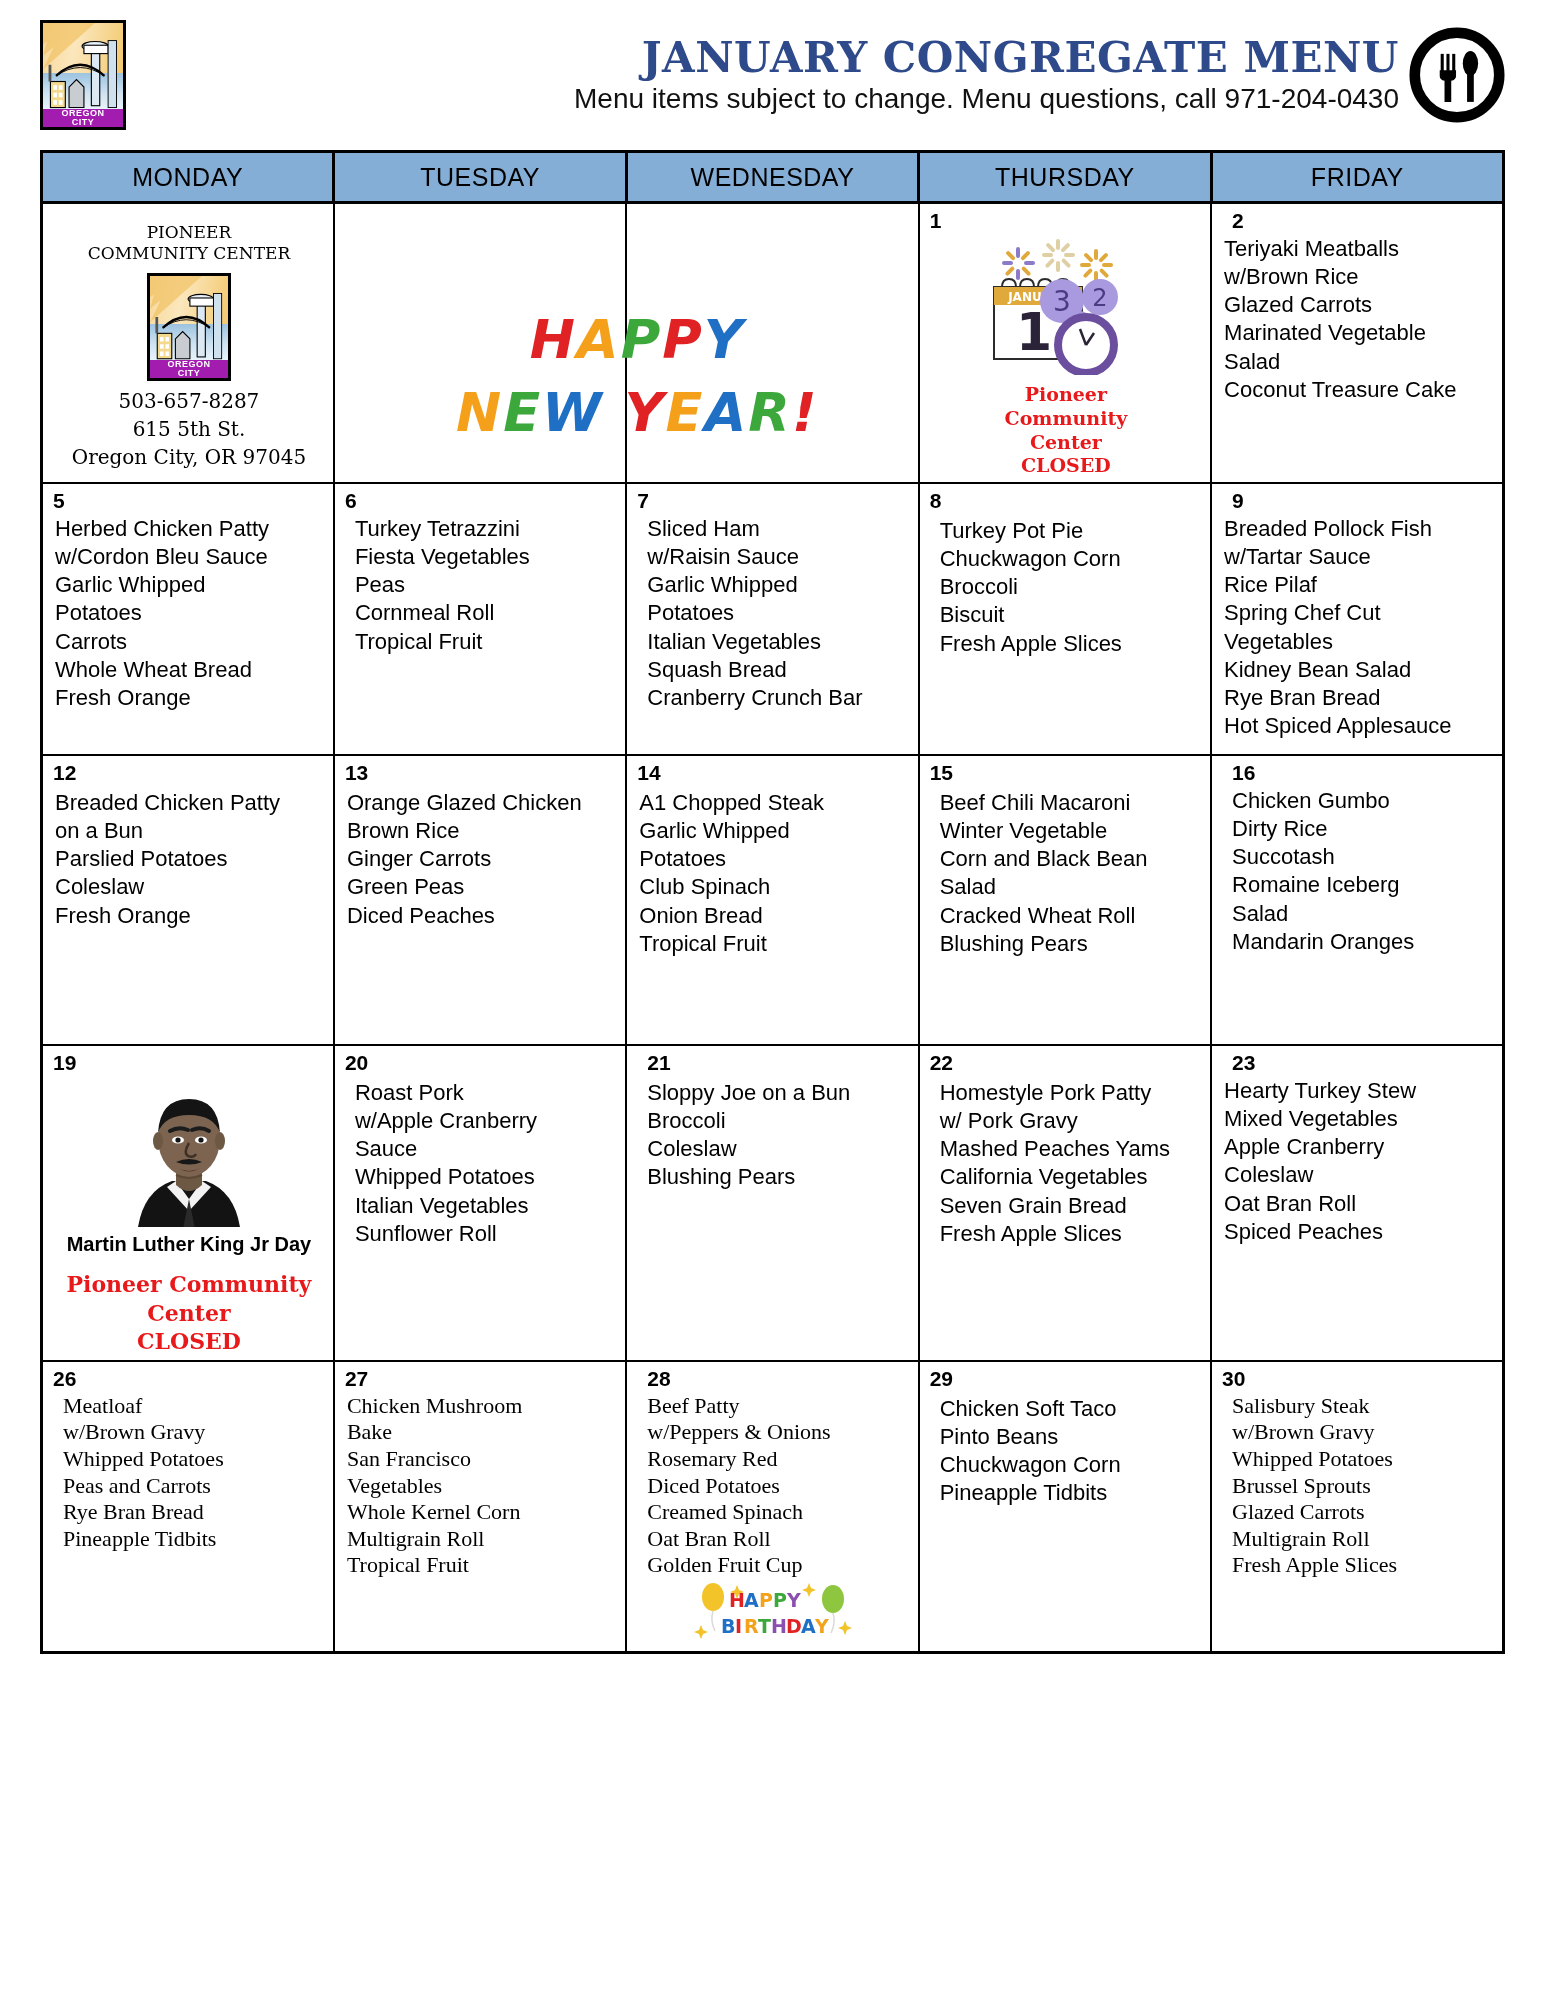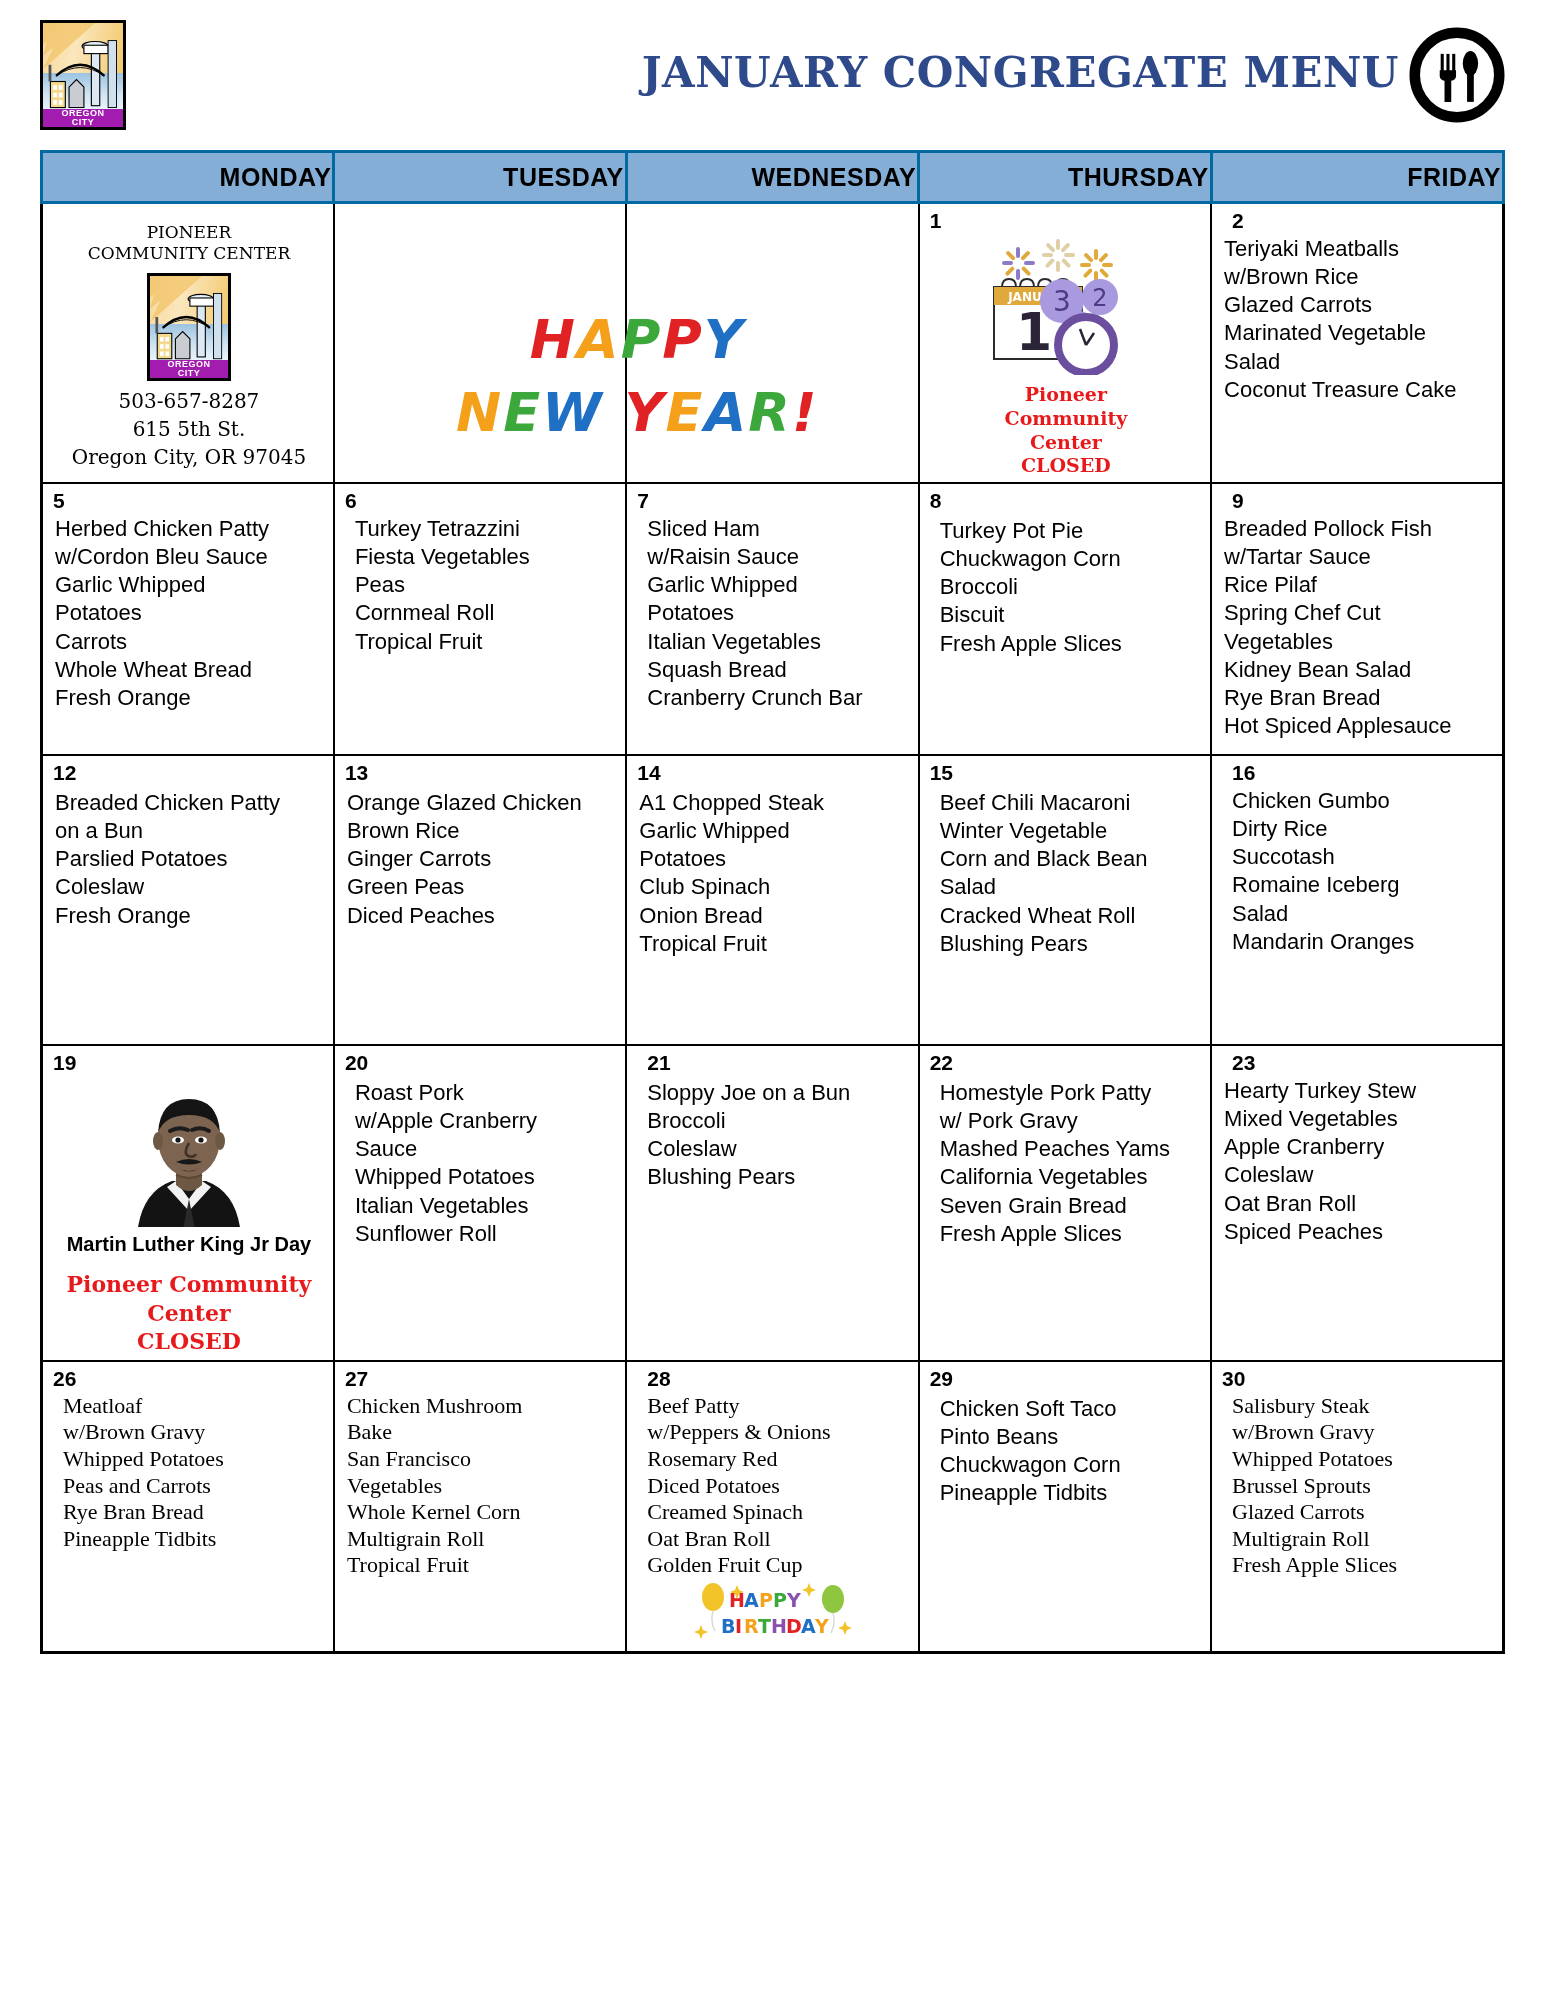--- a/index.html
+++ b/index.html
@@ -89,27 +89,27 @@
     box-sizing: border-box;
   }
   table.cal {
     border-collapse: collapse;
     table-layout: fixed;
     width: 1465px;
     border: 3px solid #000;
   }
   table.cal th {
     background: #85aed6;
-    border: 3px solid #0369a1;
+    border: 3px solid #000000;
     font-family: "Liberation Sans", sans-serif;
-    font-weight: bold;
+    font-weight: normal;
     font-size: 25px;
     letter-spacing: .5px;
     height: 46px;
-    text-align: right;
+    text-align: center;
     color: #000;
   }
   table.cal td {
     border: 2px solid #000;
     vertical-align: top;
     padding: 6px 8px 4px 10px;
     width: 293px;
     position: relative;
   }
   .daynum {
@@ -239,20 +239,21 @@
       <rect x="6" y="44" width="3" height="18" fill="#555"></rect>
     </svg>
     <div class="oc-bar">
       <span>OREGON</span>
       <span>CITY</span>
     </div>
   </div>
 
   <div class="header-text">
     <div class="title">JANUARY CONGREGATE MENU</div>
+    <div class="subtitle">Menu items subject to change. Menu questions, call 971-204-0430</div>
   </div>
 
   <svg class="plate-icon" viewBox="0 0 100 100">
     <path d="M50 6 A44 44 0 1 0 50 94" fill="none" stroke="#000" stroke-width="11"></path>
     <path d="M50 6 A44 44 0 0 1 94 50 A44 44 0 0 1 50 94" fill="none" stroke="#000" stroke-width="11" opacity="1"></path>
 
     <g fill="#000">
       <rect x="33" y="28" width="3.2" height="20"></rect>
       <rect x="39" y="28" width="3.2" height="20"></rect>
       <rect x="45" y="28" width="3.2" height="20"></rect>

